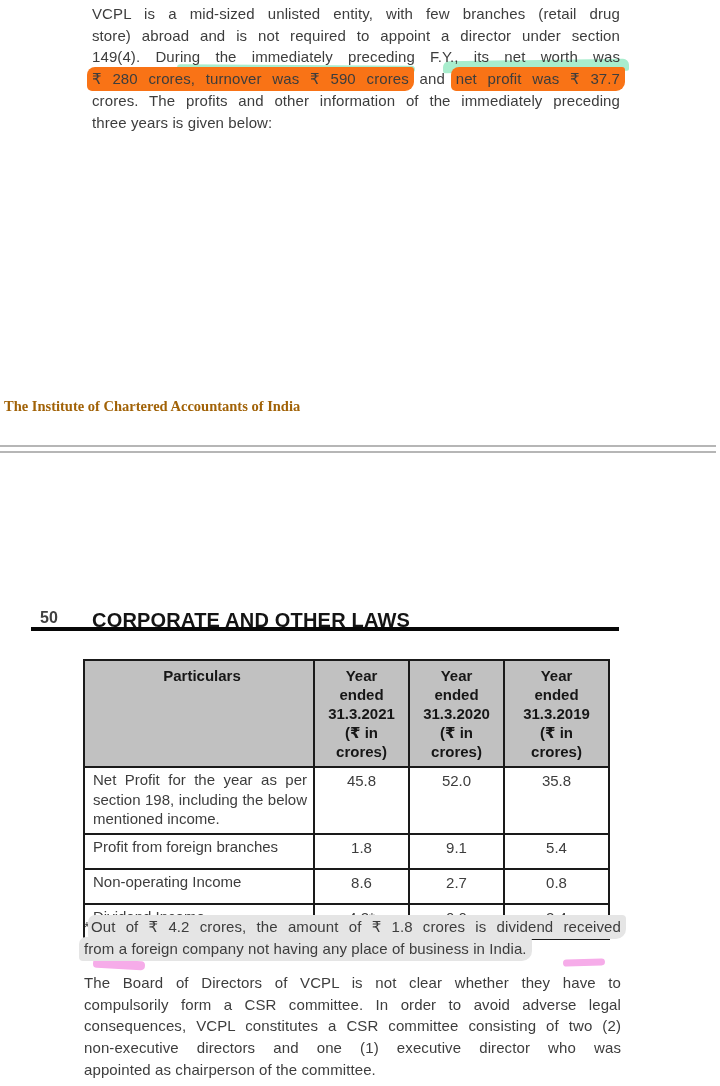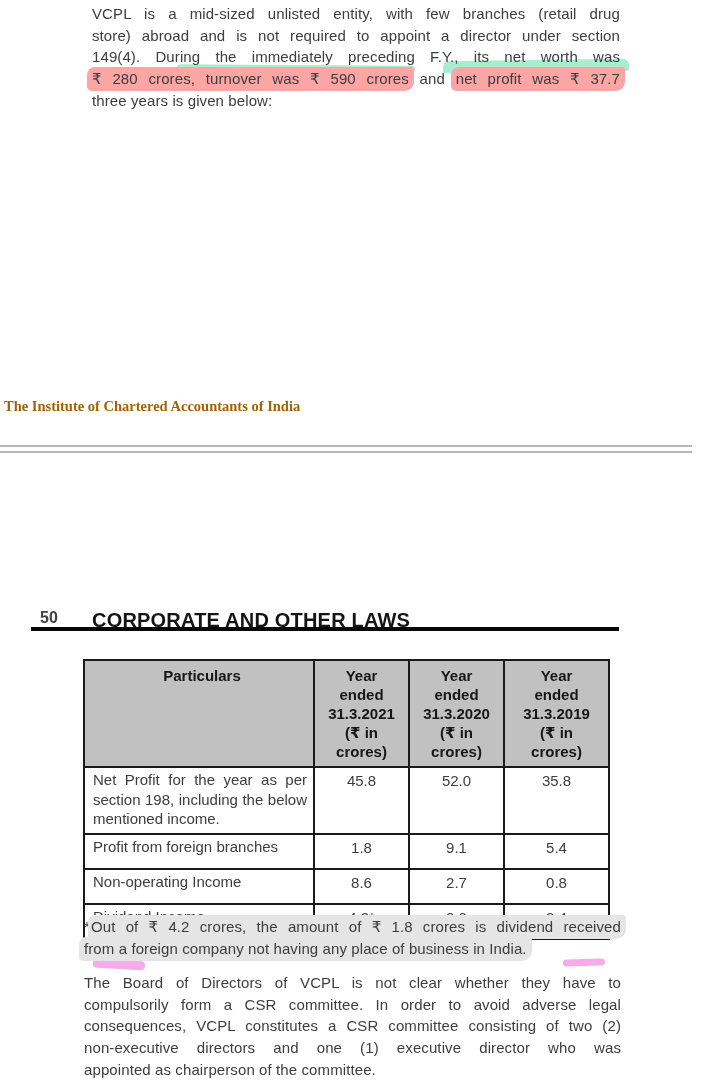--- a/index.html
+++ b/index.html
@@ -1,26 +1,26 @@
 <!DOCTYPE html>
 <html><head>
 <meta charset="utf-8">
 <style>
   html,body{margin:0;padding:0;background:#ffffff;}
   .canvas{
     position:relative;width:692px;height:1086px;background:#ffffff;overflow:hidden;
-    font-family:"Liberation Sans","DejaVu Sans",sans-serif;color:#3d3d3d;
+    font-family:"Liberation Sans","DejaVu Sans",sans-serif;color:#3d3d3d;padding-left:24px;
   }
   
   .para{position:absolute;font-size:15px;line-height:21.7px;letter-spacing:0.1px;z-index:2;}
   .line{width:100%;}
   .jl{text-align:justify;text-align-last:justify;text-justify:inter-word;}
   
   mark.hl{color:inherit;padding:3px 5px 4px;margin:-3px -5px -4px;}
-  .hl-green{background:#fca5a5;border-radius:8px 3px 9px 5px;}
+  .hl-green{background:#f97316;border-radius:8px 3px 9px 5px;}
   .hl-pink{background:#e5e5e5;border-radius:7px 4px 10px 4px;}
   mark.hl-pink.pk1{margin-left:-2px;padding-left:3px;}
   .strip{position:absolute;z-index:1;}
   .strip.g{background:#a8edcd;}
   .strip.p{background:#f6ace9;}
   
   .icai{
     position:absolute;left:4px;top:398px;z-index:2;
     font-family:"Liberation Serif","DejaVu Serif",serif;font-weight:bold;
     font-size:14.5px;color:#a16207;letter-spacing:0px;
@@ -62,20 +62,21 @@
 
   <div class="para intro">
     <div class="line jl">VCPL is a mid-sized unlisted entity, with few branches (retail drug</div>
     <div class="line jl">store) abroad and is not required to appoint a director under section</div>
     <div class="line jl">149(4). During the immediately preceding F.Y., its net worth was</div>
     <div class="line jl">
       <mark class="hl hl-green">₹ 280 crores, turnover was ₹ 590 crores</mark>
       <span>and</span>
       <mark class="hl hl-green">net profit was ₹ 37.7</mark>
     </div>
+    <div class="line jl">crores. The profits and other information of the immediately preceding</div>
     <div class="line">three years is given below:</div>
   </div>
 
   <div class="icai">The Institute of Chartered Accountants of India</div>
 
   <div class="rule" style="top:445px;"></div>
   <div class="rule" style="top:451px;"></div>
 
   <div class="sec-num">50</div>
   <div class="sec-title">CORPORATE AND OTHER LAWS</div>

